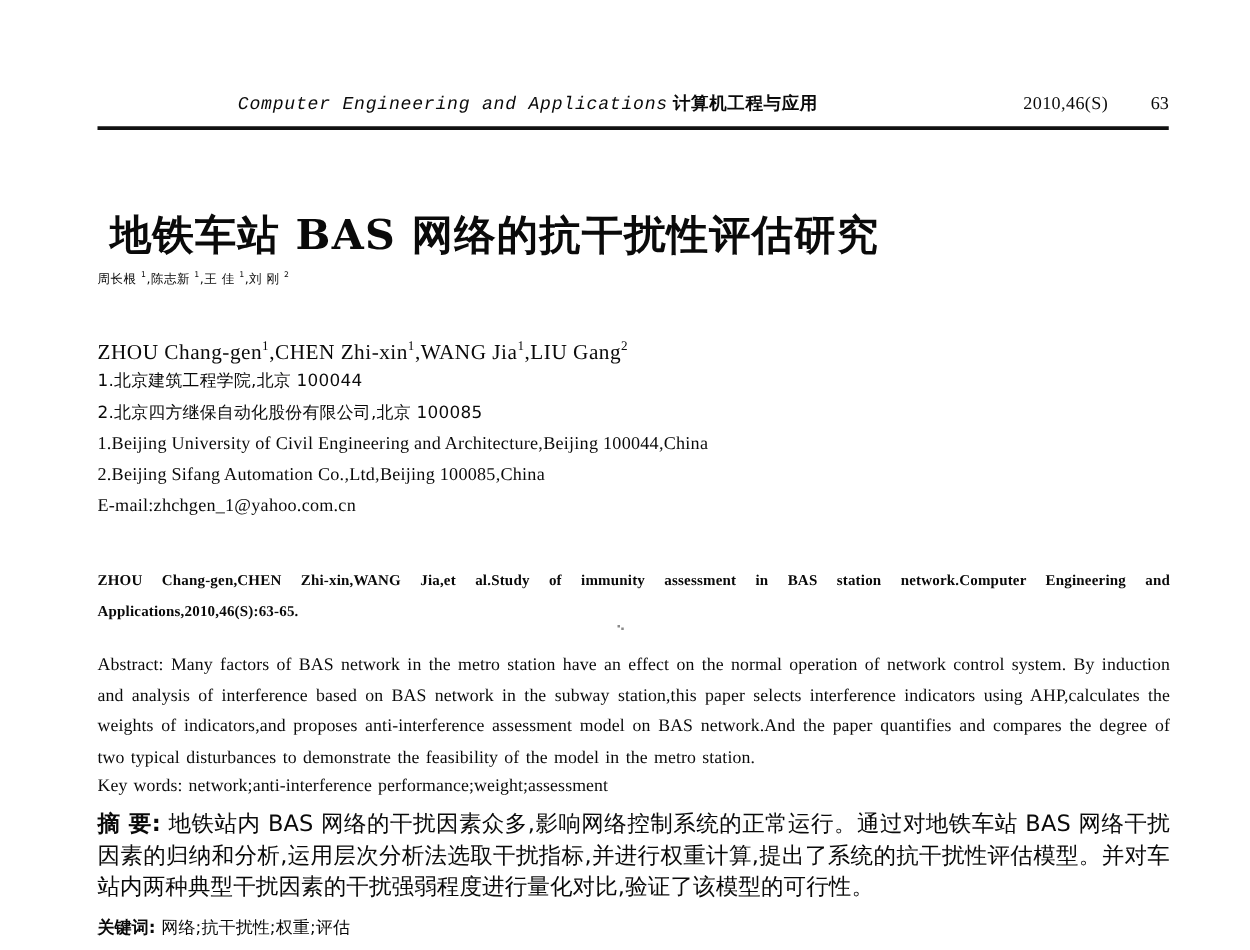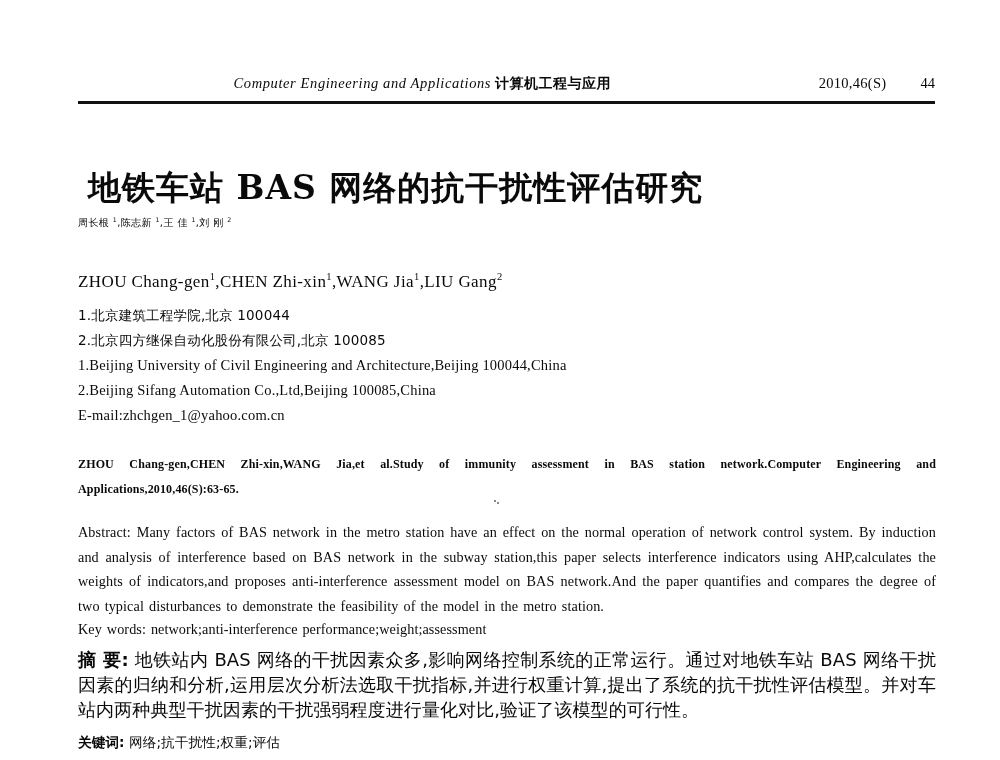--- a/index.html
+++ b/index.html
@@ -34,21 +34,21 @@
     display: flex;
     align-items: baseline;
   }
   .runhead-center {
     flex: 1 1 auto;
     text-align: center;
     white-space: nowrap;
     padding-right: 52px;
   }
   .runhead-journal-en {
-    font-family: Liberation Serif, serif;
+    font-family: Liberation Mono, monospace;
     font-style: italic;
     font-size: 14.5px;
     letter-spacing: 0.6px;
   }
   .runhead-journal-cn {
     font-family: "DejaVu Sans", "Liberation Sans", sans-serif;
     font-size: 14px;
     font-weight: 700;
     margin-left: 4px;
     letter-spacing: 0.5px;
@@ -105,21 +105,21 @@
     letter-spacing: 0.4px;
     white-space: nowrap;
     margin-top: 20px;
   }
   sup { font-size: 0.62em; vertical-align: super; line-height: 0; }
 
   
   .affil {
     position: absolute;
     left: 78px;
-    top: 303px;
+    top: 293px;
     width: 840px;
   }
   .affil-line {
     font-size: 14.5px;
     line-height: 25px;
     letter-spacing: 0.2px;
     white-space: nowrap;
   }
   .affil-line.cn {
     font-family: "DejaVu Sans", "Liberation Sans", sans-serif;
@@ -207,21 +207,21 @@
 </head>
 <body>
 
 <div class="page">
 
   <div class="runhead">
     <div class="runhead-center">
       <span class="runhead-journal-en">Computer Engineering and Applications</span><span class="runhead-journal-cn">计算机工程与应用</span>
     </div>
     <div class="runhead-issue">2010,46(S)</div>
-    <div class="runhead-page">44</div>
+    <div class="runhead-page">63</div>
   </div>
 
   <div class="rule-thick"></div>
 
   <h1 class="title">地铁车站 BAS 网络的抗干扰性评估研究</h1>
 
   <div class="authors-cn">
     <span>周长根 <sup>1</sup>,陈志新 <sup>1</sup>,王  佳 <sup>1</sup>,刘  刚 <sup>2</sup></span>
   </div>
   <div class="authors-en">

